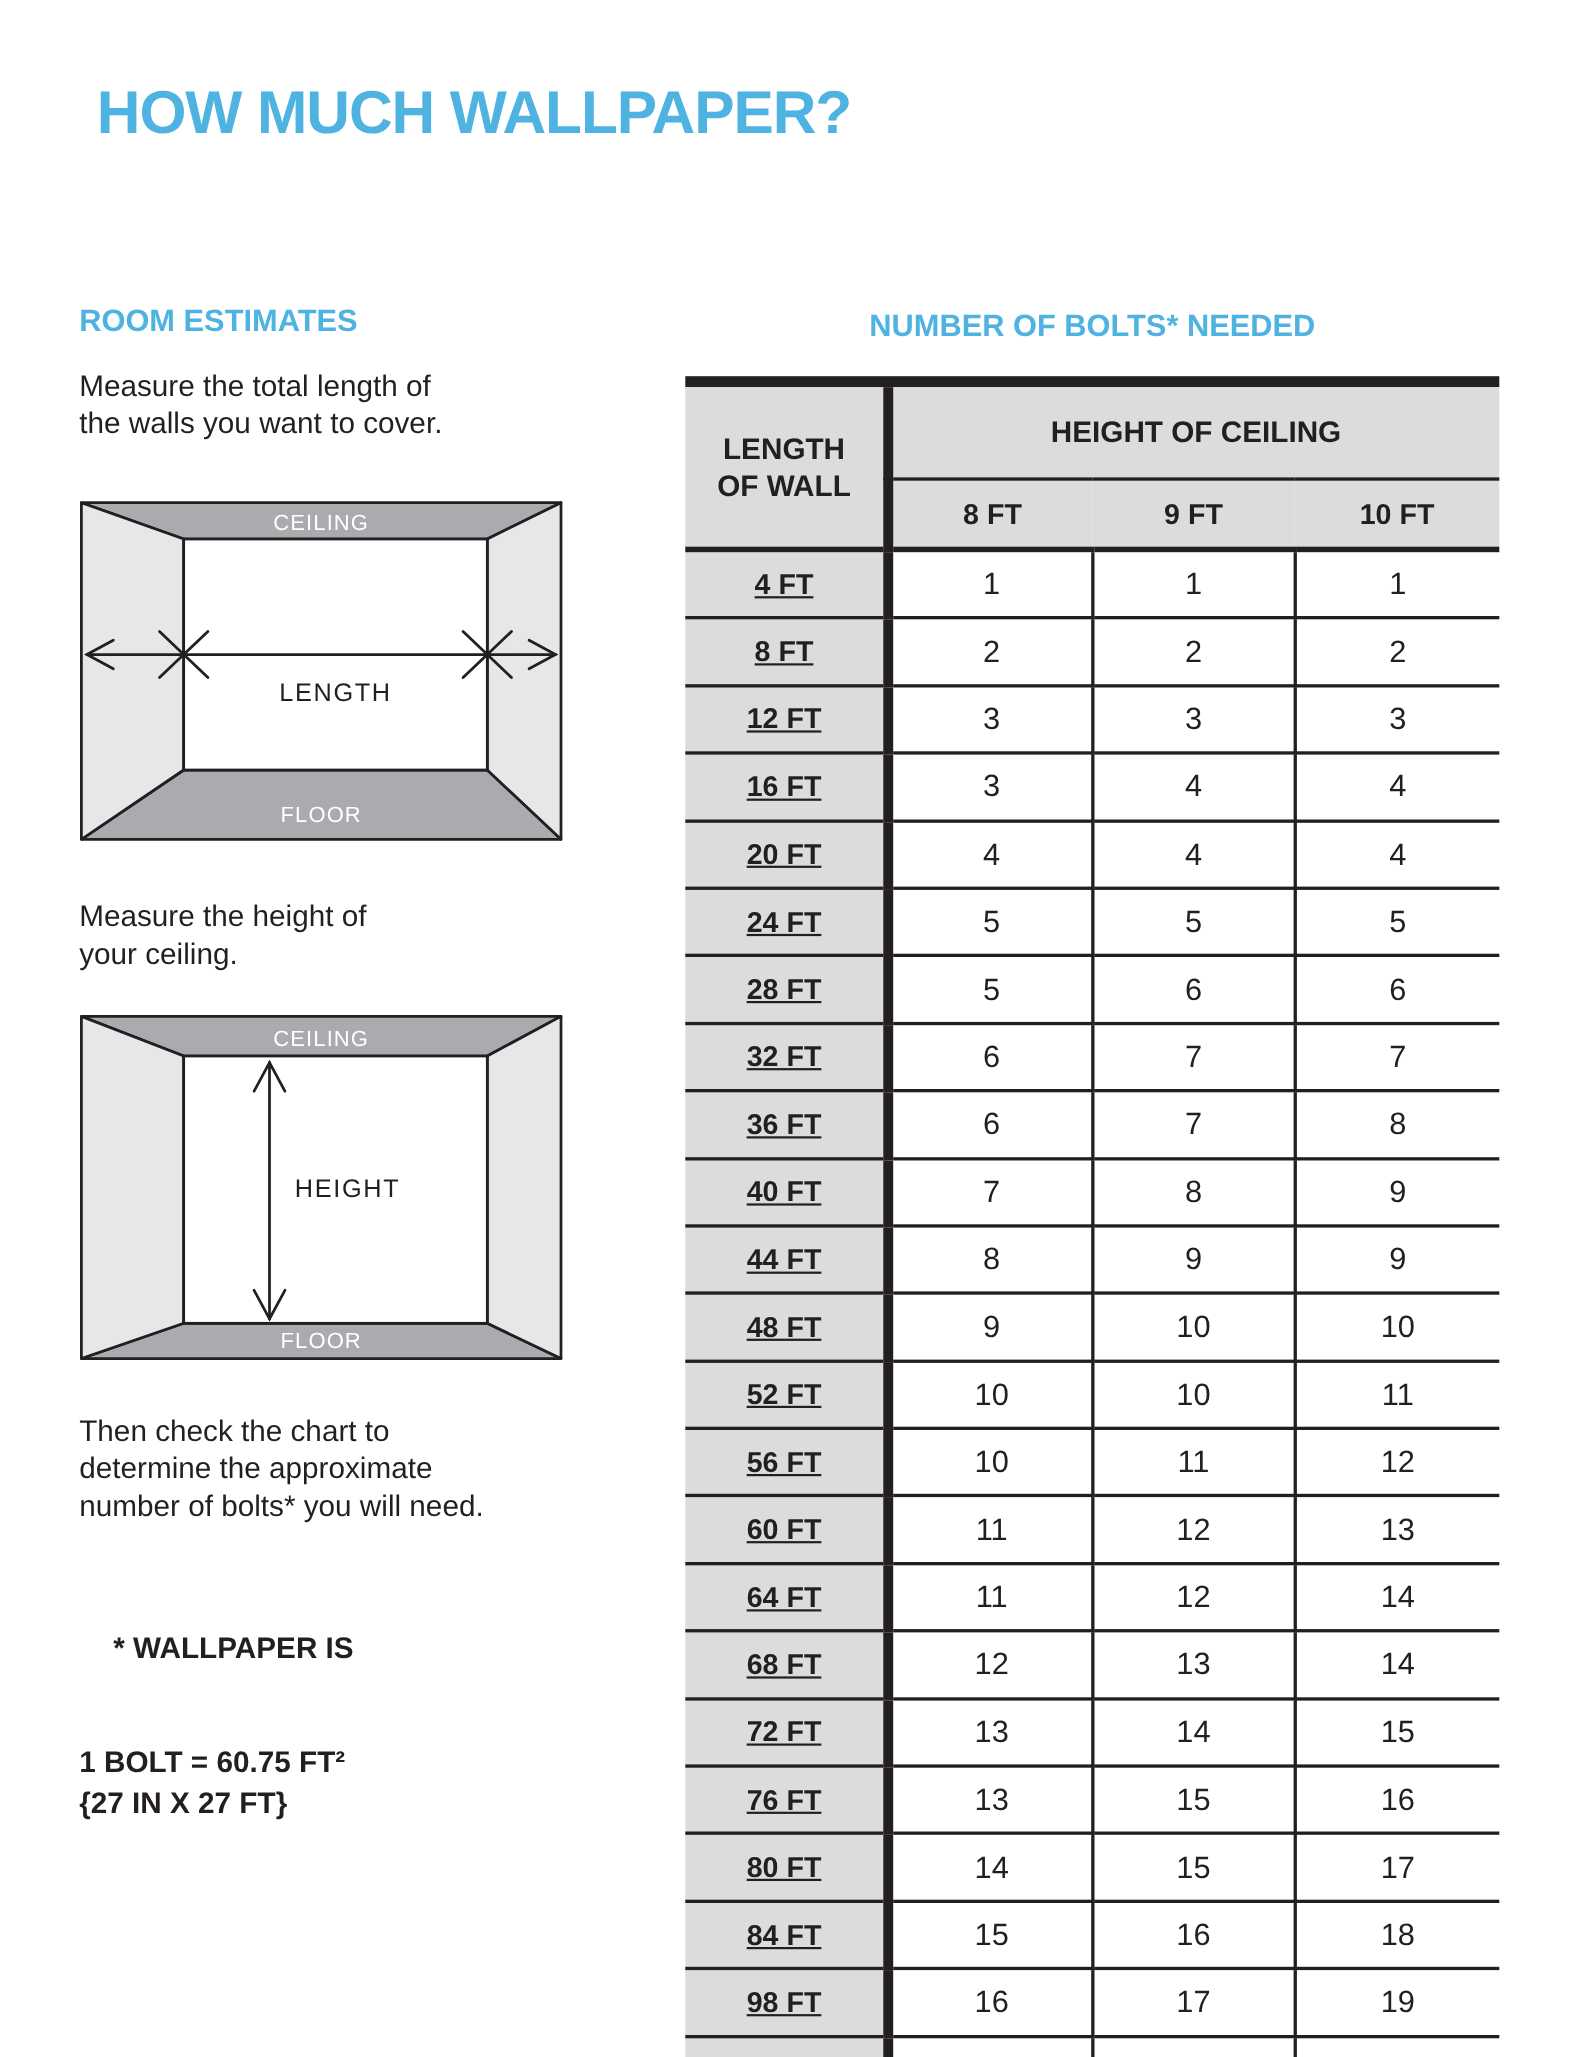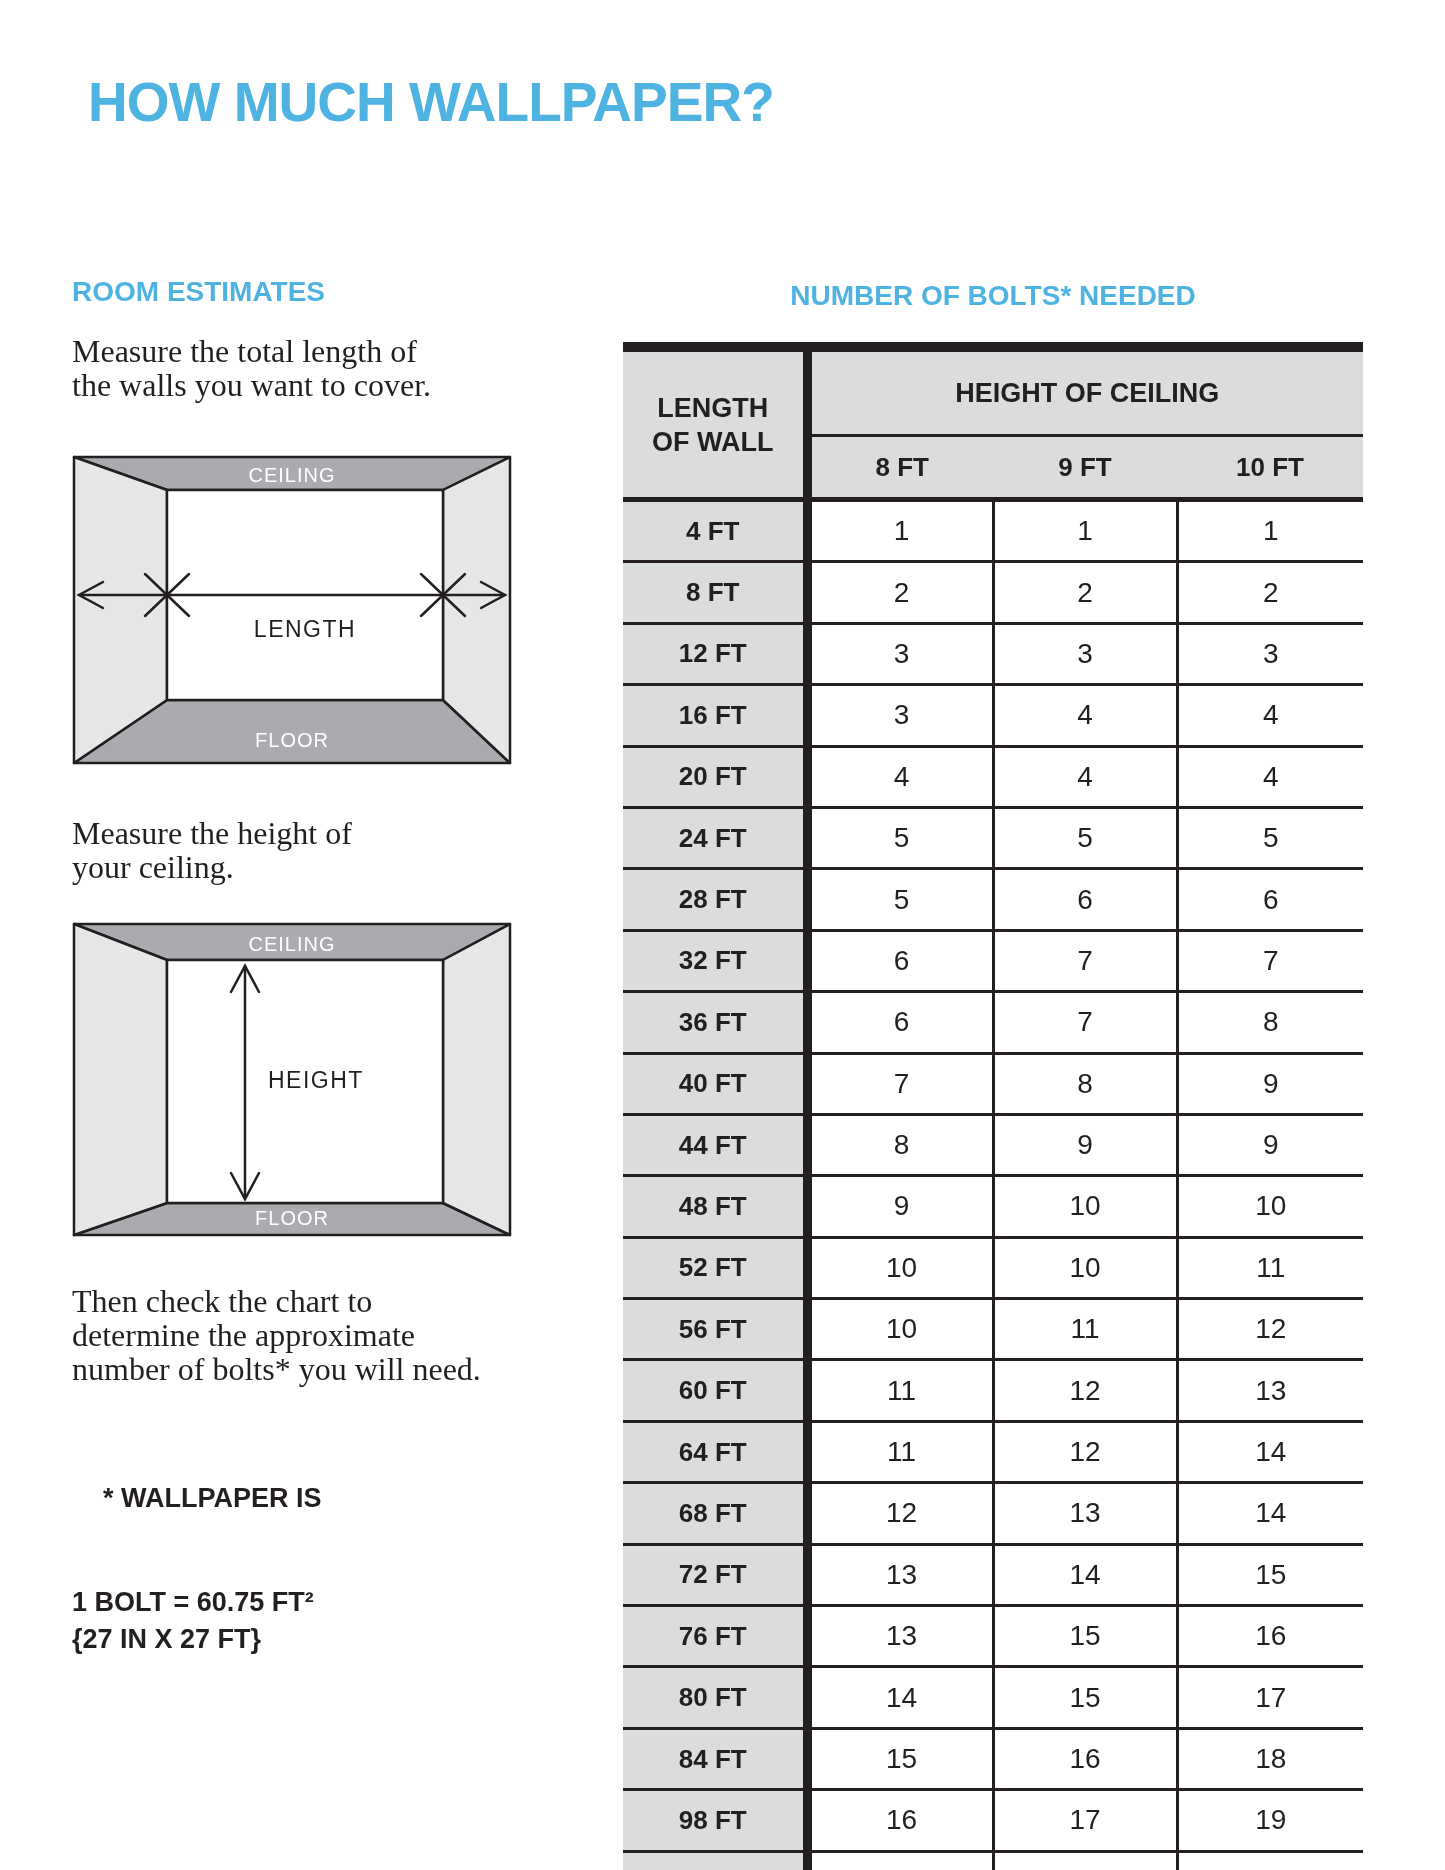--- a/index.html
+++ b/index.html
@@ -24,21 +24,21 @@
   .section-heading {
     font-size: 28px; font-weight: bold;
     color: var(--accent, #4FB3E2);
     white-space: nowrap;
   }
   #room-estimates-heading { left: 72px; top: 276px; }
   #table-heading {
     left: 623px; top: 280px; width: 740px;
     text-align: center;
   }
-  .body-text { font-size: 32px; line-height: 34px; font-family: Liberation Serif, serif; }
+  .body-text { font-size: 27px; line-height: 34px; }
   #instruction-1 { left: 72px; top: 334px; }
   #instruction-2 { left: 72px; top: 816px; }
   #instruction-3 { left: 72px; top: 1284px; }
   .footnote-text { font-size: 27px; font-weight: bold; line-height: 37px; }
   #footnote { left: 68px; top: 1480px; margin-left: 35px; }
   #footnote .indent { padding-left: 28px; }
   #bolt-definition { left: 72px; top: 1584px; }
 
   
   #diagram-length { left: 72px; top: 455px; }
@@ -77,20 +77,21 @@
   #bolts-table tbody td {
     height: 58.4px;
     border-bottom: 3px solid var(--ink, #231F20);
     text-align: center;
     font-size: 28px;
   }
   #bolts-table tbody td.rowlabel {
     background: var(--table-gray, #DBDCDE);
     font-weight: bold; font-size: 26px;
     border-right: 9px solid var(--ink, #231F20);
+    text-decoration: underline;
   }
   #bolts-table tbody td.c0, #bolts-table tbody td.c1 {
     border-right: 3px solid var(--ink, #231F20);
   }
   #bolts-table tbody tr:last-child td.val { border-bottom: 5px solid var(--ink, #231F20); }
   #bolts-table tbody tr:last-child td.rowlabel { border-bottom: 3px solid var(--ink, #231F20); }
 </style>
 </head>
 <body>
 

